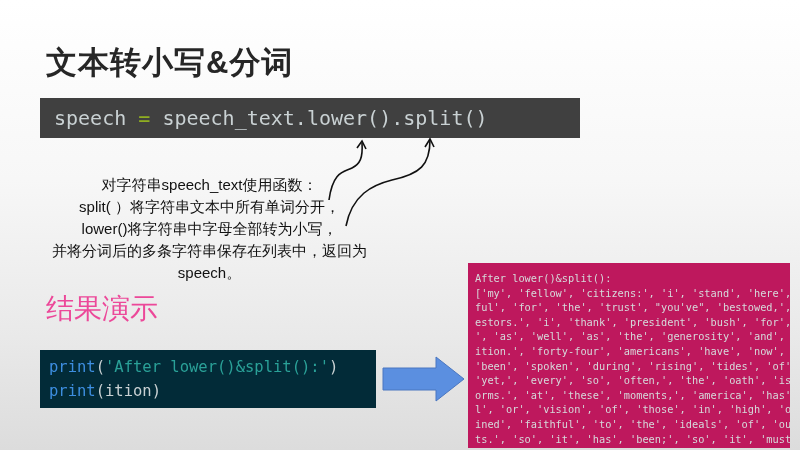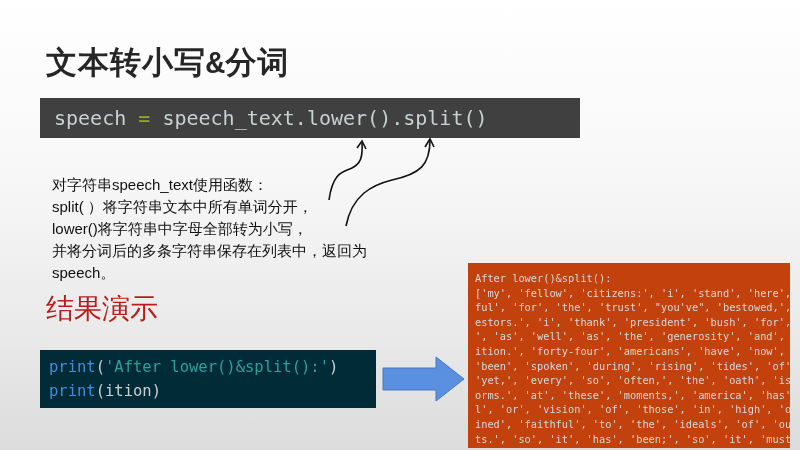--- a/index.html
+++ b/index.html
@@ -4,54 +4,54 @@
 <style>
   html, body { margin:0; padding:0; }
   body {
     width:800px; height:450px; overflow:hidden; position:relative;
     background: linear-gradient(180deg, #ffffff 0%, #f7f7f7 40%, #e9e9e9 75%, #dcdcdc 100%);
     font-family: "DejaVu Sans", sans-serif;
   }
   .title {
     position:absolute; left:46px; top:42px;
     font-size:31px; font-weight:bold; color:#262626; letter-spacing:1px;
-    font-family: Liberation Mono, monospace;
+    font-family: Liberation Sans, sans-serif;
   }
   .code-top {
     position:absolute; left:40px; top:98px; width:540px; height:40px;
     background:#404040;
     font-family: "DejaVu Sans Mono", monospace; font-size:20px;
     color:#c9d1d3; line-height:40px; box-sizing:border-box; padding-left:14px;
     white-space:pre;
   }
   .code-top .op { color:#8fae21; }
   .desc {
     position:absolute; left:52px; top:174px;
     font-family: "Liberation Sans", sans-serif; font-size:15px; color:#111;
     line-height:22px;
   }
-  .desc div { white-space:nowrap; }
+  .desc div { white-space:nowrap;text-align:center; }
   .arrows { position:absolute; left:0; top:0; }
   .subtitle {
     position:absolute; left:46px; top:290px;
-    font-family: "DejaVu Serif", serif; font-size:28px; color:#b91c1c;text-align:right;
+    font-family: "DejaVu Serif", serif; font-size:28px; color:#ec4899;text-align:right;
   }
   .code-bottom {
     position:absolute; left:40px; top:350px; width:336px; height:58px;
     background:#022b38;
     font-family: "DejaVu Sans Mono", monospace; font-size:15.5px;
     color:#c9d1d3; box-sizing:border-box; padding:5px 16px 0 9px; line-height:24px;
     white-space:pre;
   }
   .code-bottom .fn { color:#3d8ee0; }
   .code-bottom .str { color:#2aa198; }
   .blue-arrow { position:absolute; left:382px; top:356px; }
   .output {
     position:absolute; left:468px; top:263px; width:322px; height:185px;
-    background:#c2410c; overflow:hidden;
+    background:#be185d; overflow:hidden;
     font-family: "DejaVu Sans Mono", monospace; font-size:10.3px;
     color:#d6dadb; box-sizing:border-box; padding:8px 12px 0 7px; line-height:14.6px;
     white-space:pre;
   }
 </style>
 </head>
 <body>
 
 <div class="title">文本转小写&amp;分词</div>
 

